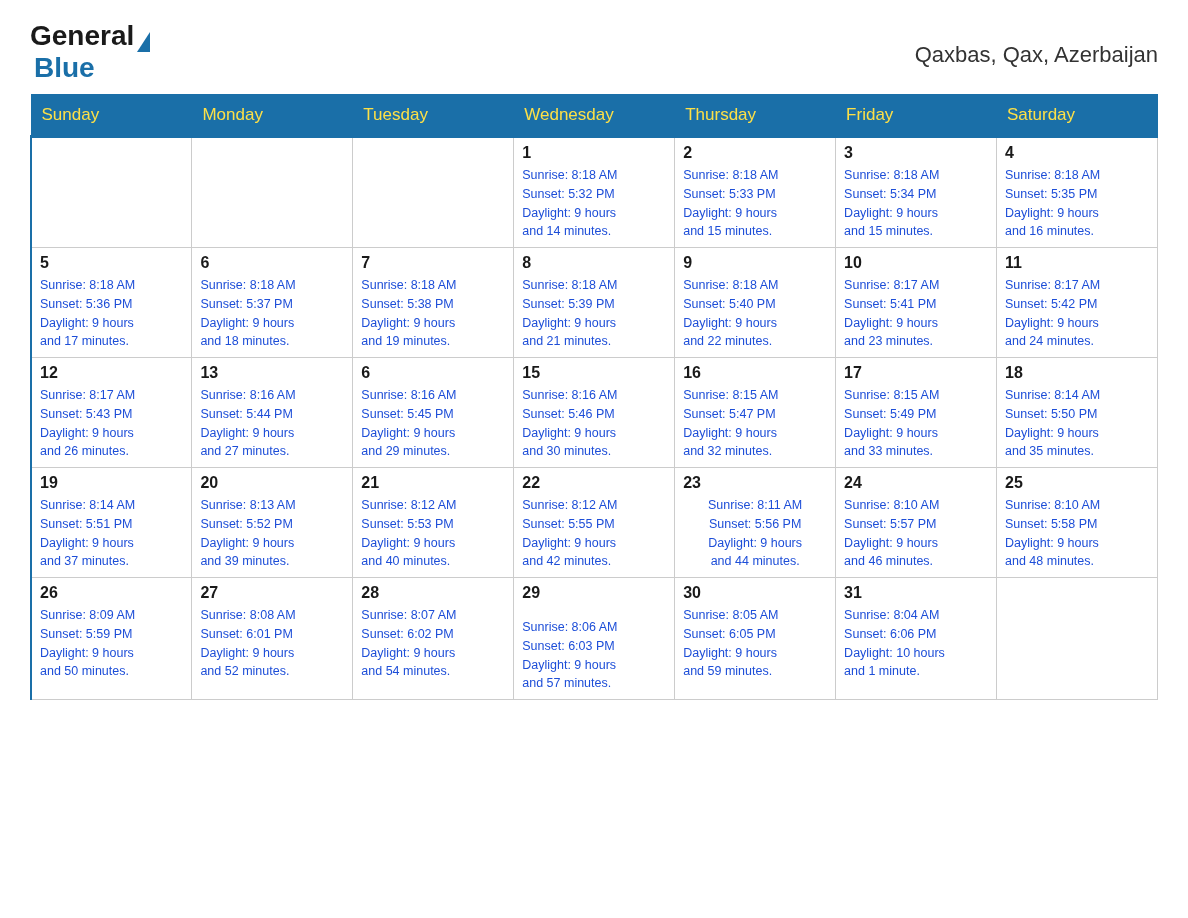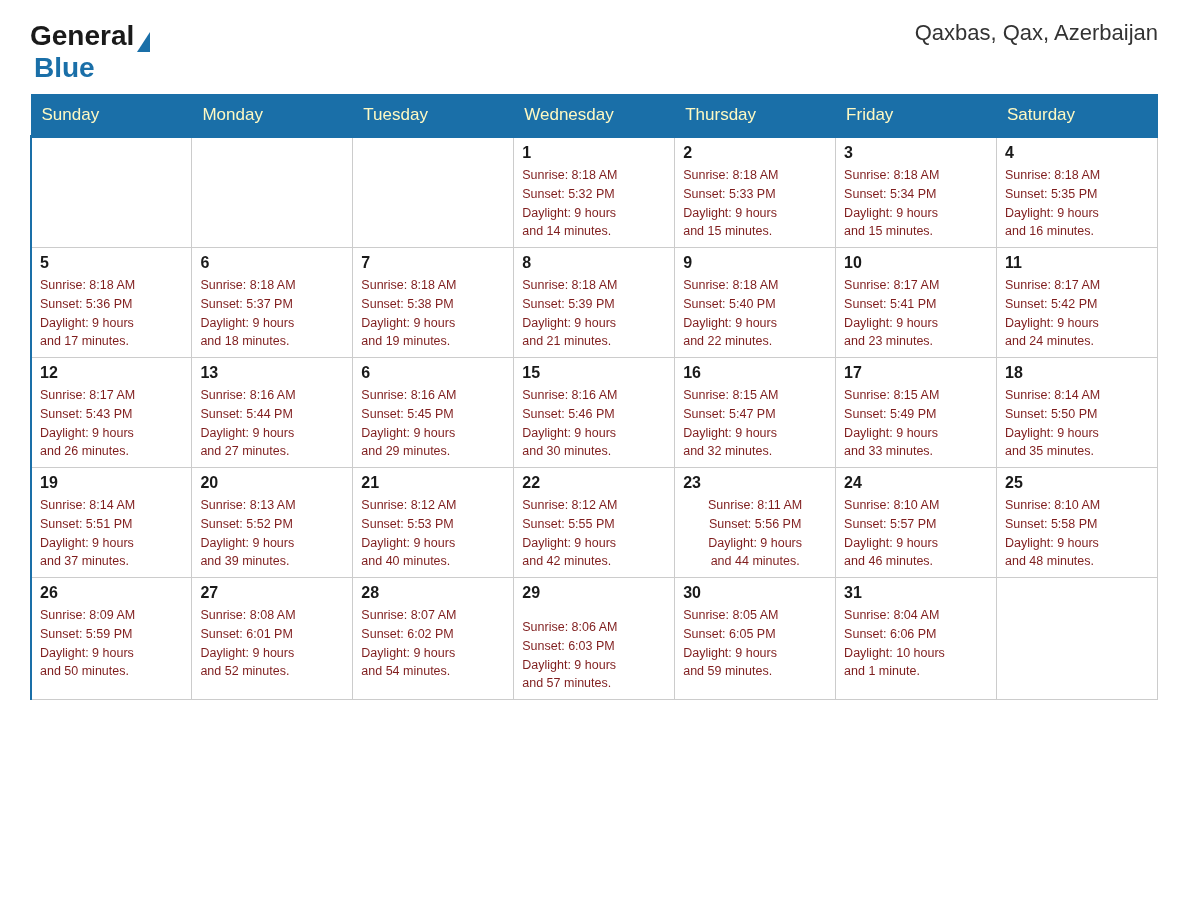--- a/index.html
+++ b/index.html
@@ -42,30 +42,30 @@
     .title-section h1 {
       font-size: 52px;
       font-weight: bold;
       color: #1a1a1a;
       line-height: 1.1;
     }
     .title-section h2 {
       font-size: 22px;
       font-weight: normal;
       color: #333;
-      margin-top: 0;
+      margin-top: 22px;
     }
     .calendar {
       width: 100%;
       border-collapse: collapse;
       margin-top: 10px;
     }
     .calendar thead tr th {
       background-color: #1a6fa8;
-      color: #fef9c3;
+      color: #fde047;
       font-size: 17px;
       font-weight: normal;
       padding: 10px 10px;
       border: 1px solid #1a6fa8;
       text-align: left;
     }
     .calendar tbody tr td {
       border: 1px solid #ccc;
       vertical-align: top;
       padding: 6px 8px;
@@ -75,21 +75,21 @@
     }
     .day-number {
       font-size: 16px;
       font-weight: bold;
       color: #1a1a1a;
       display: block;
       margin-bottom: 4px;
     }
     .day-info {
       font-size: 12.5px;
-      color: #7f1d1d;
+      color: #1d4ed8;
       line-height: 1.5;
     }
     .empty-cell {
       background: #fff;
     }
     .calendar tbody tr:first-child td {
       border-top: 3px solid #1a6fa8;
     }
     .calendar tbody tr td:first-child {
       border-left: 2px solid #1a6fa8;

